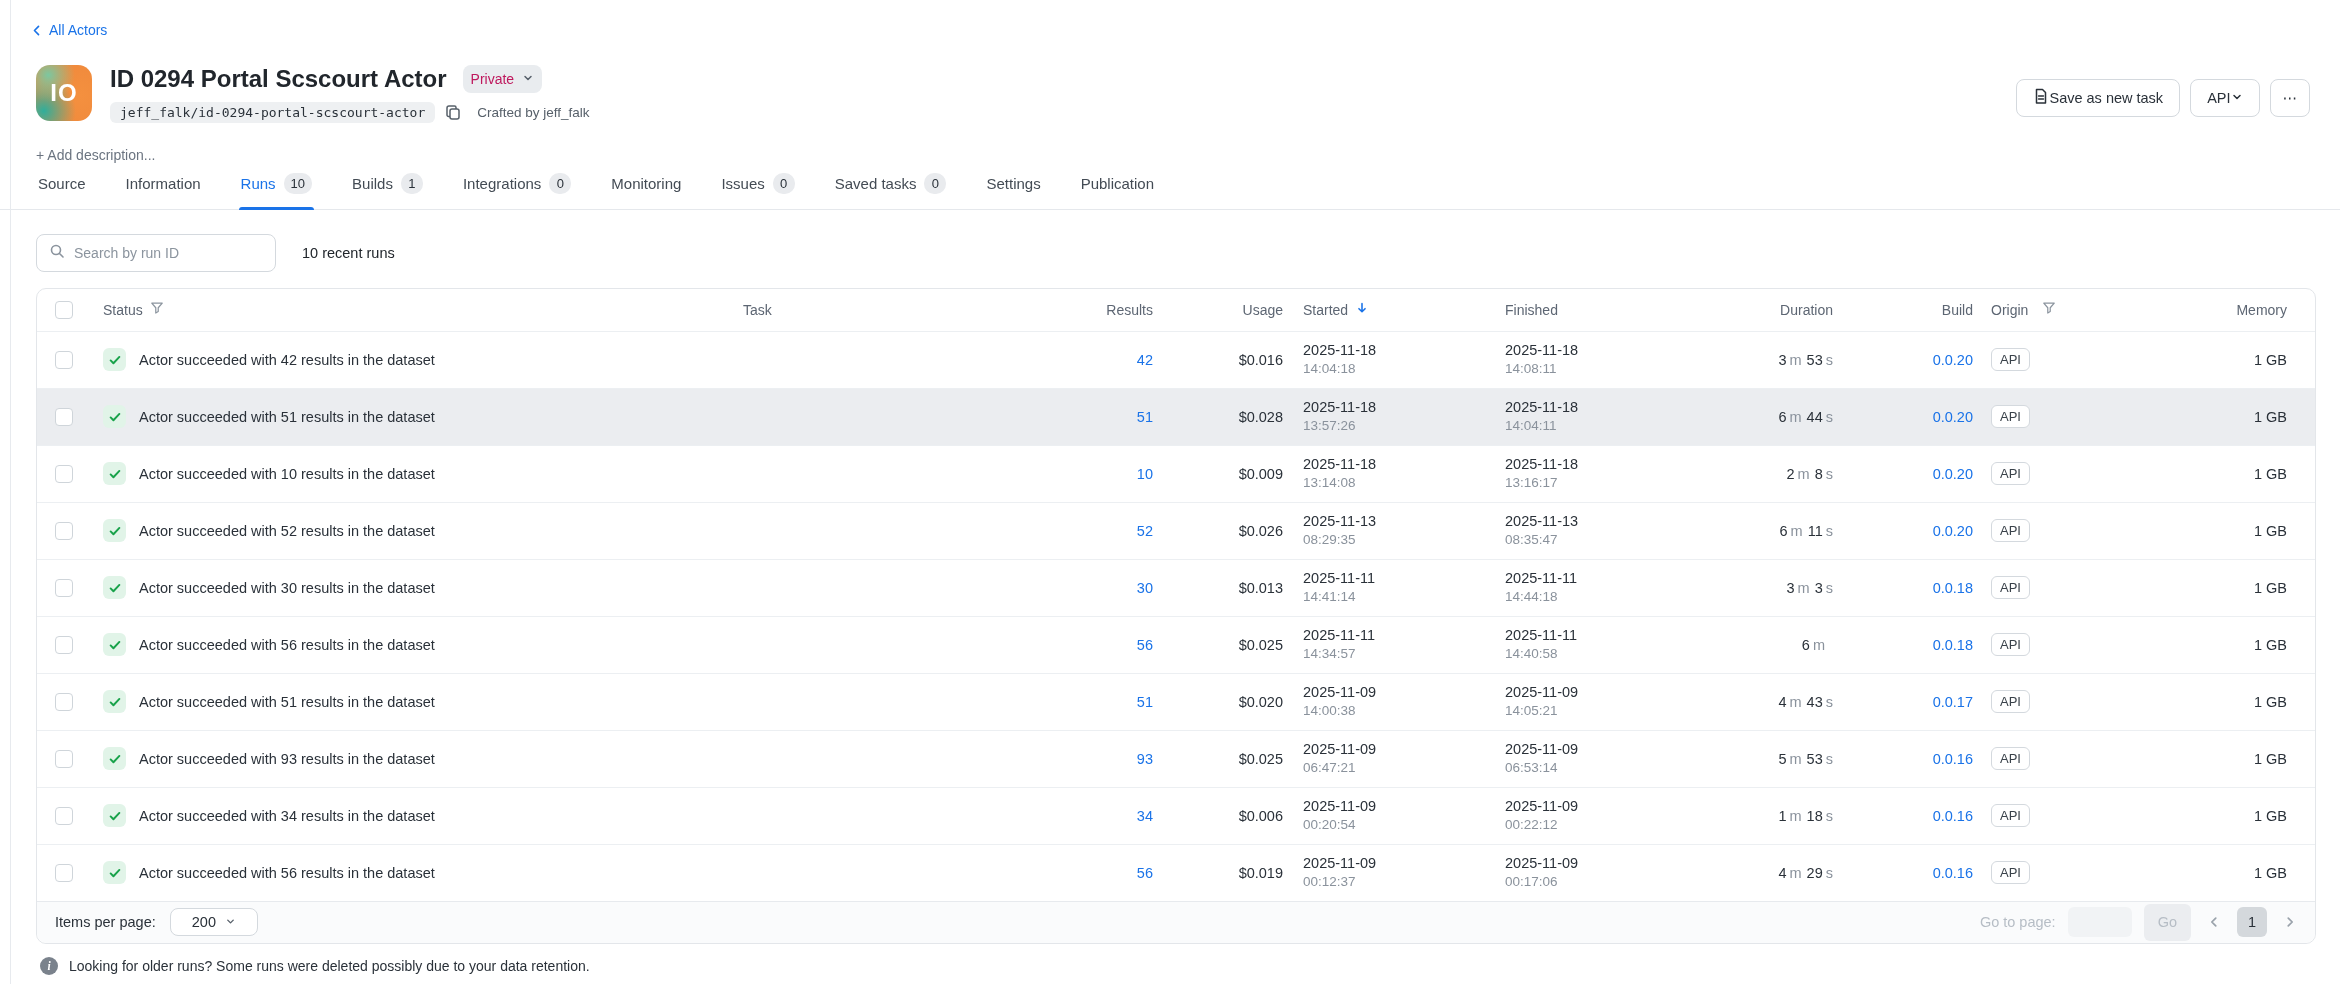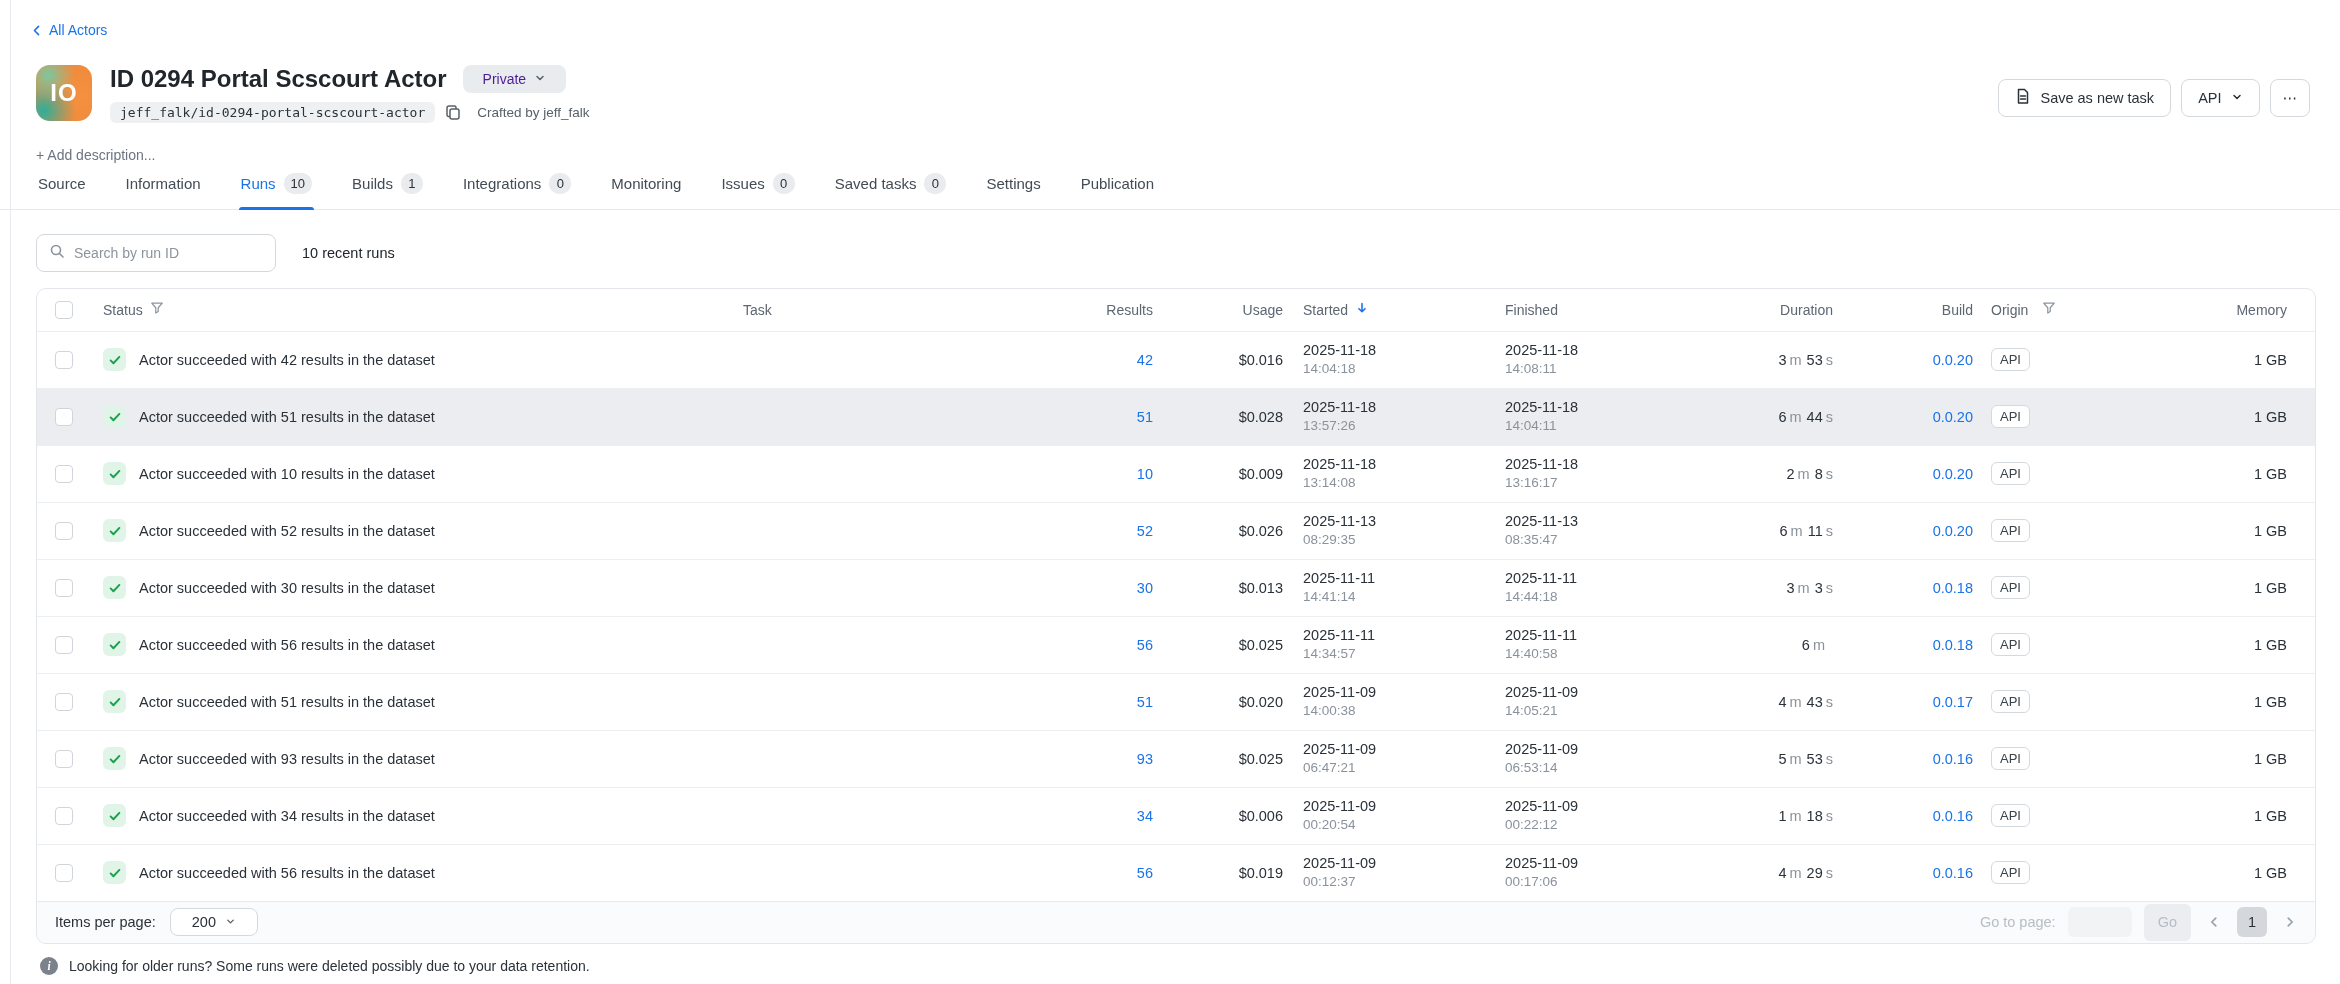--- a/index.html
+++ b/index.html
@@ -21,29 +21,29 @@
     background-color:#f08a3c;
     background-image:
       radial-gradient(circle at 22% 18%, #7cc7a0 0%, rgba(124,199,160,0) 42%),
       radial-gradient(circle at 14% 82%, #2fae9b 0%, rgba(47,174,155,0) 48%),
       radial-gradient(circle at 80% 55%, #f4903f 0%, rgba(244,144,63,0) 65%);
     display:flex; align-items:center; justify-content:center;
     color:#ffffff; font-size:24px; font-weight:bold; letter-spacing:1px; }
   .title-row { display:flex; align-items:flex-start; gap:16px; }
   .actor-title { font-size:24px; font-weight:700; color:#21262c; }
   .chip { display:inline-flex; align-items:center; gap:8px; background:#e9ecef; border-radius:8px;
-    padding:6px 20px; font-size:14px; color:#4c1d95; cursor:pointer; }
+    padding:6px 8px; font-size:14px; color:#be185d; cursor:pointer; }
   .meta-row { display:flex; align-items:center; gap:10px; margin-top:9px; }
   .handle-pill { background:#eef0f2; border-radius:6px; padding:3px 10px;
     font-family:"DejaVu Sans Mono", monospace; font-size:13px; color:#2a3139; }
   .copy-btn { display:inline-flex; cursor:pointer; color:#57606a; }
   .crafted { font-size:13.5px; color:#57606a; margin-left:6px; }
 
   .header-actions { display:flex; align-items:center; gap:10px; margin-top:14px; }
-  .btn { display:inline-flex; align-items:center; gap:9px; background:#fff; border:1px solid #d4d9de;
+  .btn { display:inline-flex; align-items:center; background:#fff; border:1px solid #d4d9de;
     border-radius:8px; height:38px; padding:0 16px; font-size:14.5px; color:#2a3139; cursor:pointer; }
   .btn.icon-only { padding:0 12px; }
 
   .add-desc { margin:24px 0 0 36px; font-size:14px; color:#6b7480; cursor:pointer; }
 
   
   .tabs { display:flex; gap:36px; margin-top:4px; padding:0 46px 0 36px; border-bottom:1px solid #e5e8ec; }
   .tab { display:inline-flex; align-items:center; gap:8px; padding:6px 2px 15px 2px; font-size:15px;
     color:#434b54; cursor:pointer; position:relative; }
   .tab .count { background:#e9ebee; border-radius:10px; min-width:22px; height:21px; display:inline-flex;

